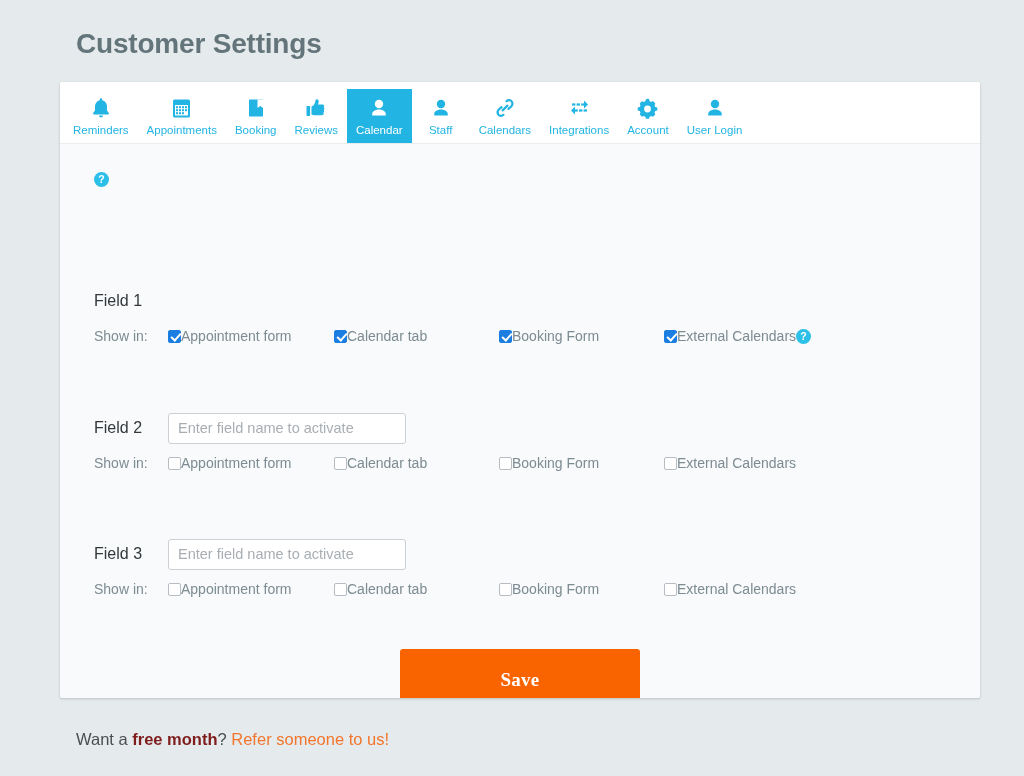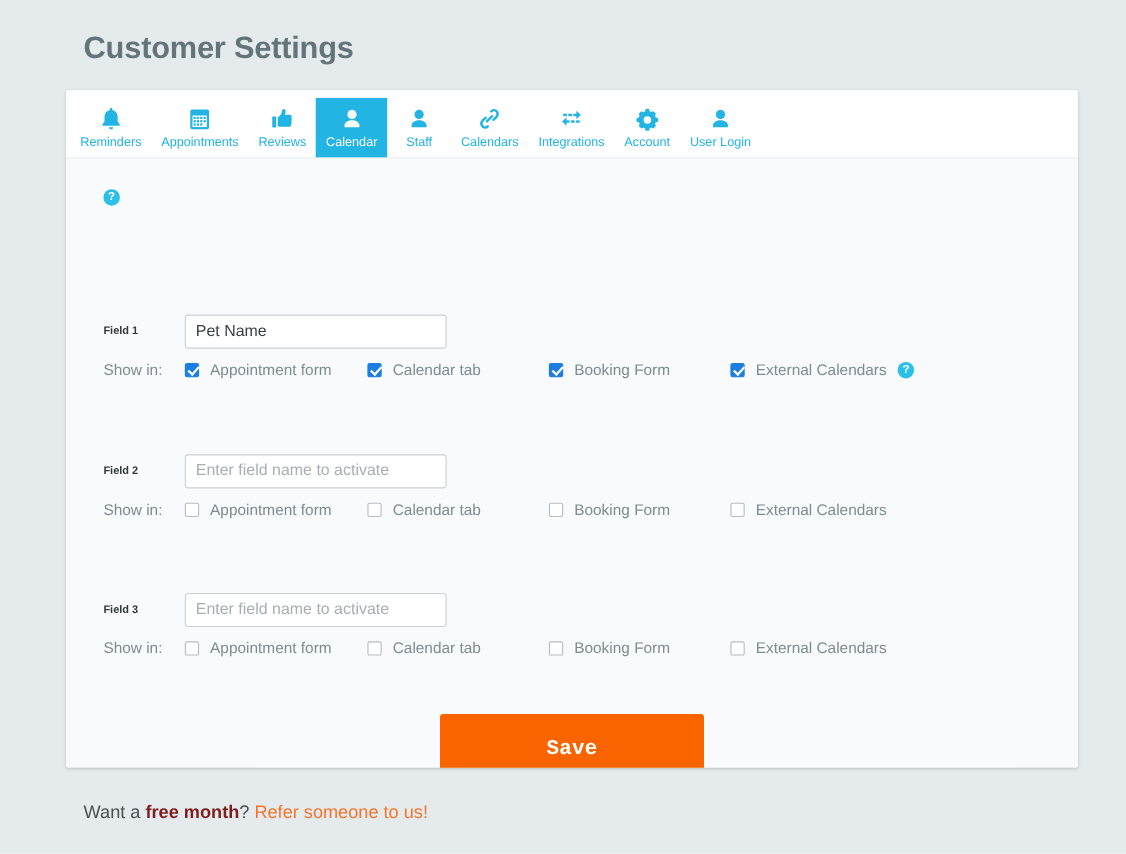--- a/index.html
+++ b/index.html
@@ -106,22 +106,22 @@
   .fg3 { top: 395px; }
 
   .field-row {
     display: flex;
     align-items: center;
     padding-left: 34px;
     height: 30px;
   }
   .field-label {
     width: 74px;
-    font-size: 10px;
-    font-weight: bold;
+    font-size: 16px;
+    font-weight: normal;
     color: #33383b;
     flex: 0 0 74px;
   }
   .field-input {
     width: 238px;
     height: 31px;
     border: 1px solid #ccd0d4;
     border-radius: 3px;
     background: #ffffff;
     padding: 0 9px;
@@ -140,21 +140,21 @@
   }
   .showin {
     width: 74px;
     flex: 0 0 74px;
     font-size: 14px;
     color: #7d8b92;
   }
   .chk {
     display: flex;
     align-items: center;
-    gap: 10px;
+    gap: 0;
     font-size: 14px;
     color: #7d8b92;
     cursor: pointer;
     white-space: nowrap;
   }
   .chk.c1 { flex: 0 0 166px; }
   .chk.c2 { flex: 0 0 165px; }
   .chk.c3 { flex: 0 0 165px; }
   .chk.c4 { flex: 0 0 auto; }
 
@@ -193,21 +193,21 @@
   }
   .save-btn {
     width: 240px;
     height: 62px;
     background: #fa6400;
     border: none;
     border-radius: 3px;
     color: #ffffff;
     font-size: 19px;
     font-weight: bold;
-    font-family: Liberation Mono, monospace;
+    font-family: Liberation Serif, serif;
     cursor: pointer;
     letter-spacing: 0.2px;
   }
 
   .footer {
     position: absolute;
     left: 76px;
     top: 730px;
     font-size: 16.5px;
     color: #4a4f52;
@@ -253,20 +253,29 @@
               <rect x="14" y="12.2" width="2" height="2"></rect>
             <rect x="5" y="15.2" width="2" height="2"></rect>
               <rect x="8" y="15.2" width="2" height="2"></rect>
               <rect x="11" y="15.2" width="2" height="2"></rect>
           </g>
         </svg>
       </span>
       <span class="tlabel">Appointments</span>
     </div>
 
+    <div class="tab">
+      <span class="ticon">
+        <svg width="20" height="22" viewBox="0 0 20 22">
+          <path fill="#22b4e2" d="M3 2.5h14v17H3z"></path>
+          <path fill="#ffffff" d="M11.5 2.5H17V11l-2.7-2-2.8 2z"></path>
+        </svg>
+      </span>
+      <span class="tlabel">Booking</span>
+    </div>
 
     <div class="tab">
       <span class="ticon">
         <svg width="22" height="22" viewBox="0 0 22 22">
           <rect x="1.5" y="9" width="3.6" height="10" rx="0.7" fill="#22b4e2"></rect>
           <path fill="#22b4e2" d="M6.5 9.6c2.2-1 3.6-3 3.8-5.4.1-1.2.6-2 1.6-2 1.1 0 1.8.9 1.8 2.2 0 1-.3 2-.8 3h4.3c1.1 0 2 .7 2 1.7 0 .5-.2.9-.5 1.2.4.3.7.8.7 1.4 0 .6-.3 1.1-.7 1.4.3.3.5.7.5 1.2 0 .6-.3 1.1-.8 1.4.2.3.3.6.3.9 0 1-.9 1.7-2 1.7H9.2c-1 0-1.9-.3-2.7-.8z"></path>
         </svg>
       </span>
       <span class="tlabel">Reviews</span>
     </div>
@@ -349,21 +358,20 @@
 
   <div class="card-body">
 
     <div class="section-title">
       <span class="help-dot">?</span>
     </div>
 
     <div class="field-group fg1">
       <div class="field-row">
         <span class="field-label">Field 1</span>
-        <input class="field-input" type="text" value="Pet Name" style="">
       </div>
       <div class="checks-row">
         <span class="showin">Show in:</span>
         <label class="chk c1">
           <span class="box on"></span>
           <span>Appointment form</span>
         </label>
         <label class="chk c2">
           <span class="box on"></span>
           <span>Calendar tab</span>

